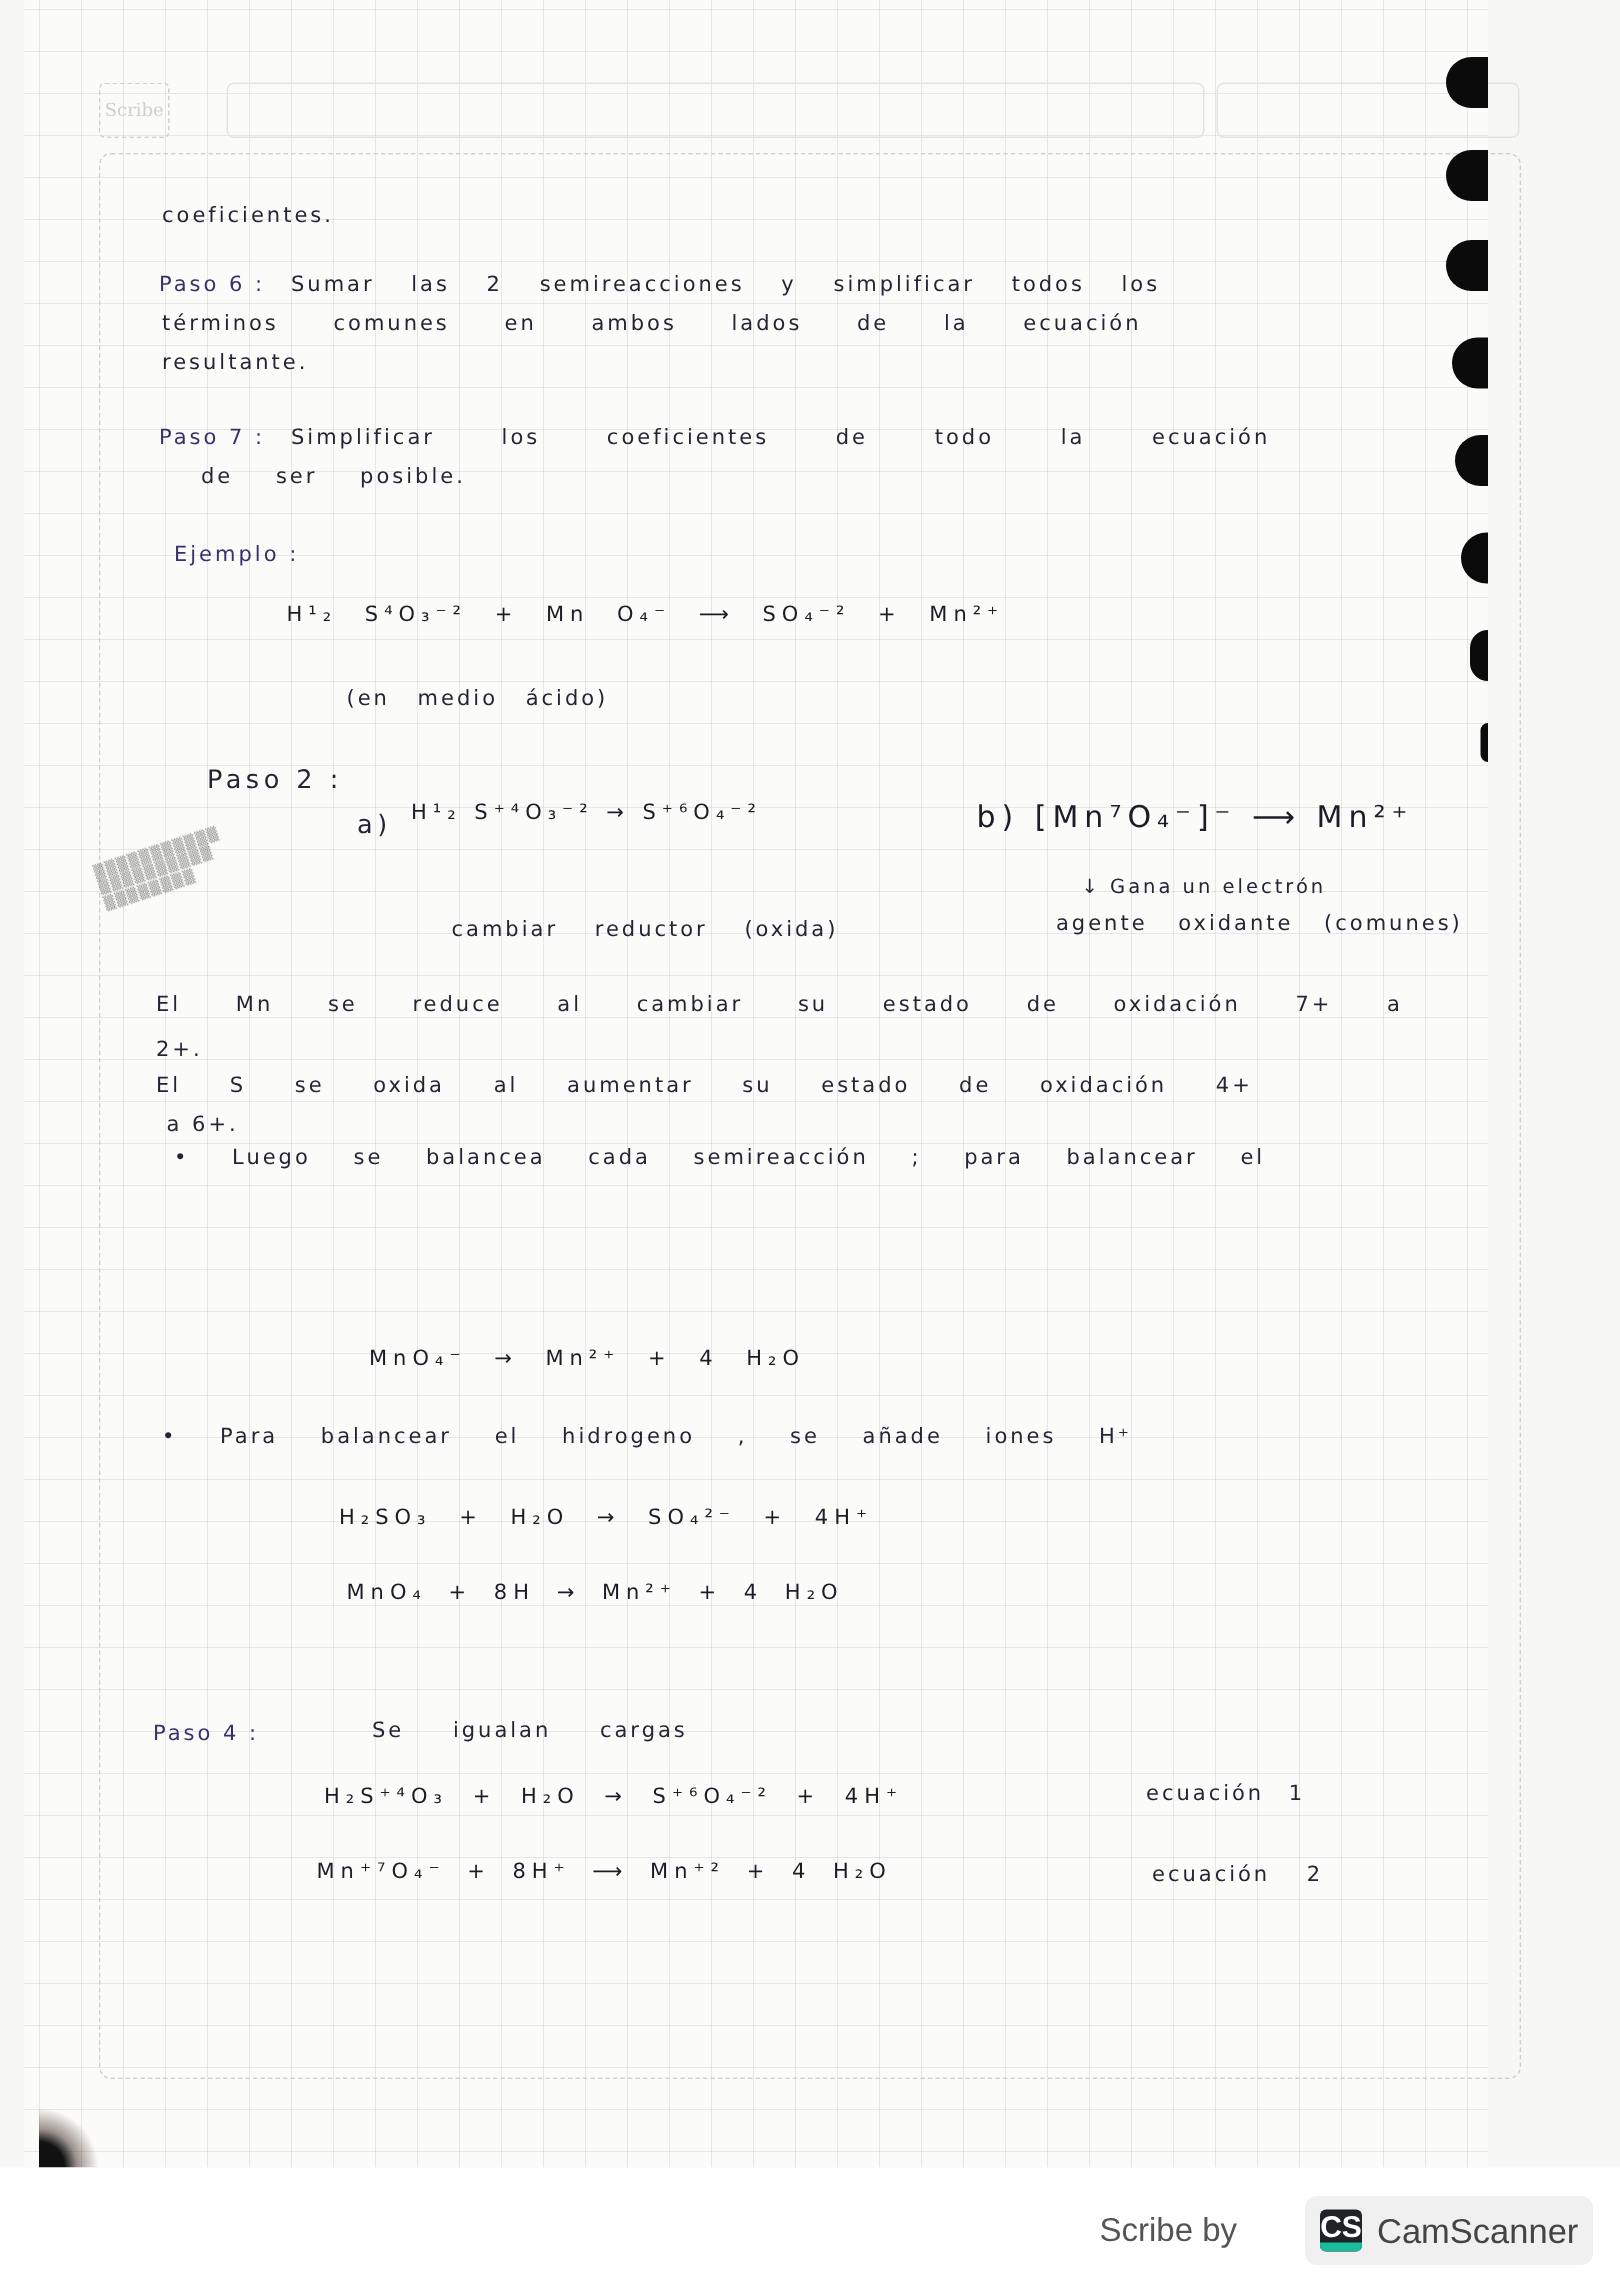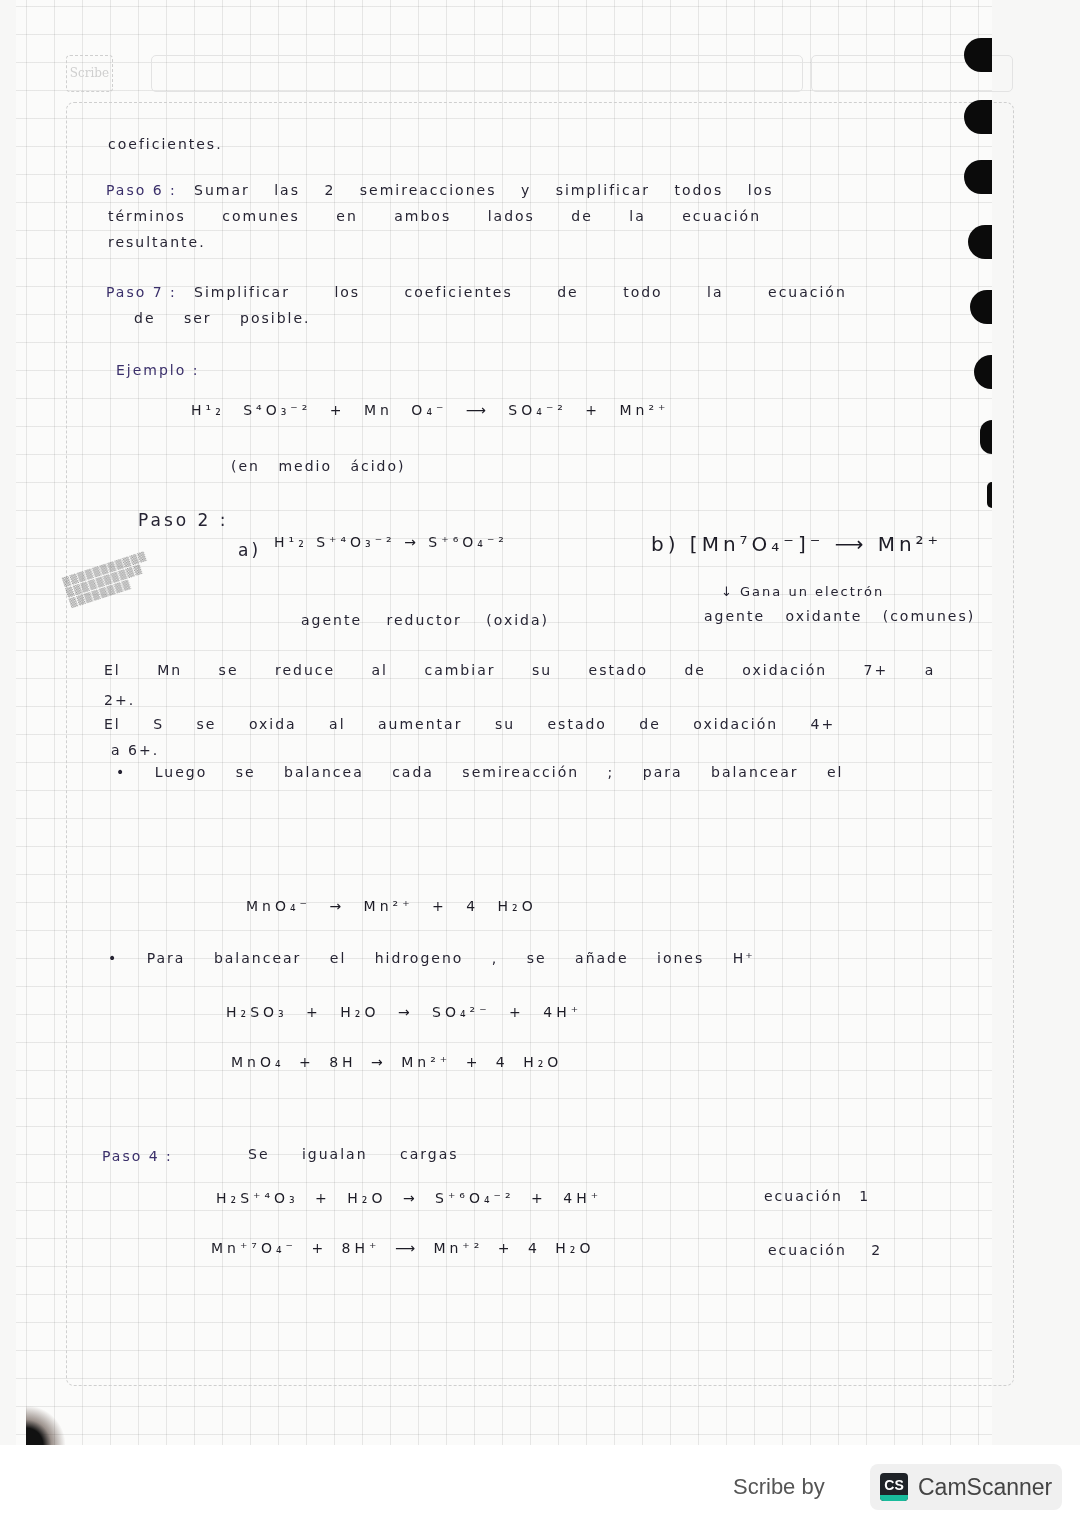--- a/index.html
+++ b/index.html
@@ -58,21 +58,21 @@
     .powered {
       position: absolute; left: 733px; top: 1474px; font-size: 22px; color: #555;
       font-family: "Liberation Sans", sans-serif;
     }
     .cs-badge {
       position: absolute; left: 870px; top: 1464px; width: 192px; height: 46px;
       background: #f0f0f0; border-radius: 8px;
     }
     .cs-logo {
       position: absolute; left: 10px; top: 9px; width: 28px; height: 28px; background: #1f2328;
-      border-radius: 4px; overflow: hidden; color: #fff; font-weight: bold; font-size: 14px;
+      border-radius: 4px; overflow: hidden; color: #fff; font-weight: bold; font-size: 20px;
       line-height: 24px; text-align: center; font-family: "Liberation Sans", sans-serif;
     }
     .cs-logo::after {
       content: ""; position: absolute; left: 0; bottom: 0; width: 100%; height: 6px; background: #19bc9c;
     }
     .cs-name {
       position: absolute; left: 48px; top: 10px; font-size: 23px; color: #444;
       font-family: "Liberation Sans", sans-serif;
     }
   </style>
@@ -108,21 +108,21 @@
   <div class="hw small" style="left:118px;top:310px;word-spacing:22px;">de ser posible.</div>
 
   <div class="hw small purple" style="left:100px;top:362px;">Ejemplo :</div>
   <div class="hw eq" style="left:175px;top:402px;word-spacing:10px;">H¹₂ S⁴O₃⁻² + Mn O₄⁻ ⟶ SO₄⁻² + Mn²⁺</div>
   <div class="hw small" style="left:215px;top:458px;word-spacing:12px;">(en medio ácido)</div>
 
   <div class="hw" style="left:122px;top:510px;">Paso 2 :</div>
   <div class="stamp">▒▒▒▒▒▒▒▒▒▒▒<br>▒▒▒▒▒▒▒▒▒▒<br>▒▒▒▒▒▒▒▒</div>
   <div class="hw" style="left:222px;top:540px;">a)</div>
   <div class="hw eq" style="left:258px;top:534px;">H¹₂ S⁺⁴O₃⁻² → S⁺⁶O₄⁻²</div>
-  <div class="hw small" style="left:285px;top:612px;word-spacing:18px;">agente reductor (oxida)</div>
+  <div class="hw small" style="left:285px;top:612px;word-spacing:18px;">cambiar reductor (oxida)</div>
   <div class="hw eq" style="left:635px;top:532px;font-size:20px;">b) [Mn⁷O₄⁻]⁻ ⟶ Mn²⁺</div>
   <div class="hw small" style="left:705px;top:584px;font-size:13px;">↓ Gana un electrón</div>
   <div class="hw small" style="left:688px;top:608px;word-spacing:14px;">agente oxidante (comunes)</div>
 
   <div class="hw small" style="left:88px;top:662px;word-spacing:30px;">El Mn se reduce al cambiar su estado de oxidación 7+ a</div>
   <div class="hw small" style="left:88px;top:692px;">2+.</div>
   <div class="hw small" style="left:88px;top:716px;word-spacing:26px;">El S se oxida al aumentar su estado de oxidación 4+</div>
   <div class="hw small" style="left:95px;top:742px;">a 6+.</div>
   <div class="hw small" style="left:100px;top:764px;word-spacing:22px;">• Luego se balancea cada semireacción ; para balancear el</div>
 

